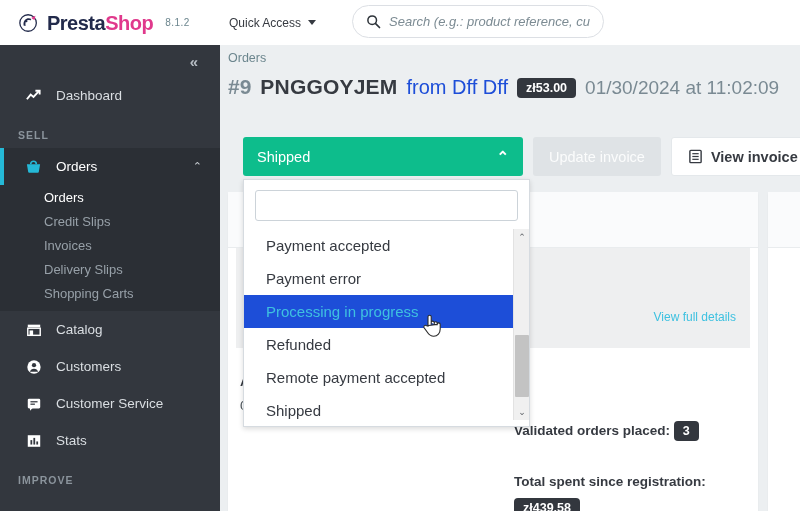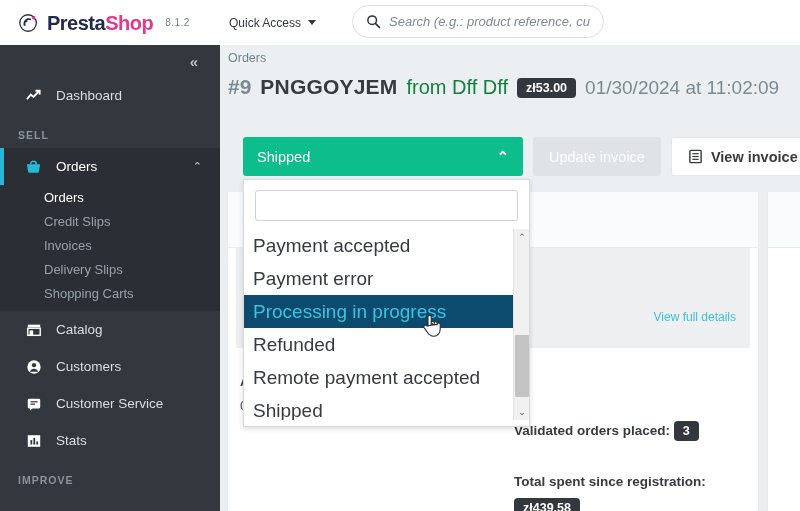--- a/index.html
+++ b/index.html
@@ -85,21 +85,21 @@
     position: absolute; top: 45px; left: 220px; width: 580px; height: 466px;
     background: #eceff1; overflow: hidden;
   }
   .breadcrumb { padding: 6px 0 0 8px; font-size: 12.5px; color: #6c868e; }
   .page-title {
     padding: 10px 0 0 8px; font-size: 21px; color: #363a41; white-space: nowrap;
     display: flex; align-items: baseline; gap: 9px;
   }
   .pt-num { font-weight: bold; color: #7a8a93; }
   .pt-ref { font-weight: bold; color: #363a41; letter-spacing: .2px; }
-  .pt-from { color: #15803d; font-size: 20px; }
+  .pt-from { color: #1d4ed8; font-size: 20px; }
   .badge-dark {
     background: #33373e; color: #fff; font-size: 12.5px; font-weight: bold;
     padding: 3px 9px; border-radius: 4px; position: relative; top: -2px;
   }
   .pt-date { color: #7a8a93; font-size: 19px; }
 
   .toolbar { position: absolute; left: 23px; top: 92px; display: flex; align-items: flex-start; gap: 10px; }
 
   
   .sel-wrap { position: relative; width: 280px; z-index: 25; }
@@ -116,24 +116,24 @@
   .sel-search {
     margin: 10px 11px 8px 11px; height: 31px; border: 1px solid #ccd3d9;
     border-radius: 3px; background: #fff;
   }
   .sel-search input {
     width: 100%; height: 100%; border: none; outline: none; background: transparent;
     padding: 0 8px; font-family: "Liberation Sans", sans-serif; font-size: 13px; color: #363a41;
   }
   .sel-list { position: relative; height: 191px; overflow: hidden; }
   .sel-opt {
-    height: 33px; display: flex; align-items: center; padding-left: 9px;
-    font-size: 19px; color: #363a41; cursor: pointer;
-  }
-  .sel-opt.hl { background: #0c4a6e; color: #3ec1e0; }
+    height: 33px; display: flex; align-items: center; padding-left: 22px;
+    font-size: 15px; color: #363a41; cursor: pointer;
+  }
+  .sel-opt.hl { background: #1d4ed8; color: #3ec1e0; }
   .sel-scroll {
     position: absolute; right: 0; top: 0; width: 16px; height: 191px;
     background: #f0f0f0; border-left: 1px solid #e2e2e2;
   }
   .sb-arrow {
     height: 16px; width: 16px; display: flex; align-items: center; justify-content: center;
     font-size: 9px; color: #5c6166; background: #f0f0f0; cursor: pointer;
   }
   .sb-thumb {
     position: absolute; left: 1px; width: 14px; top: 106px; height: 62px;

